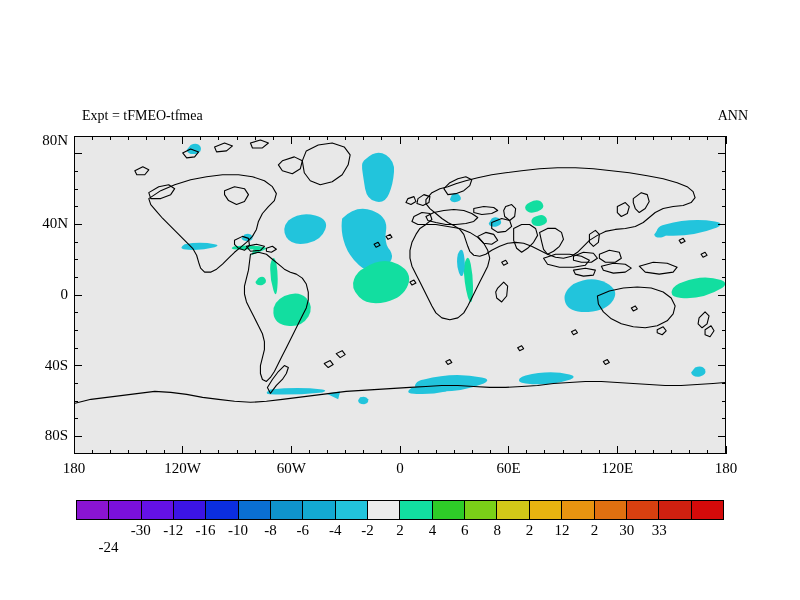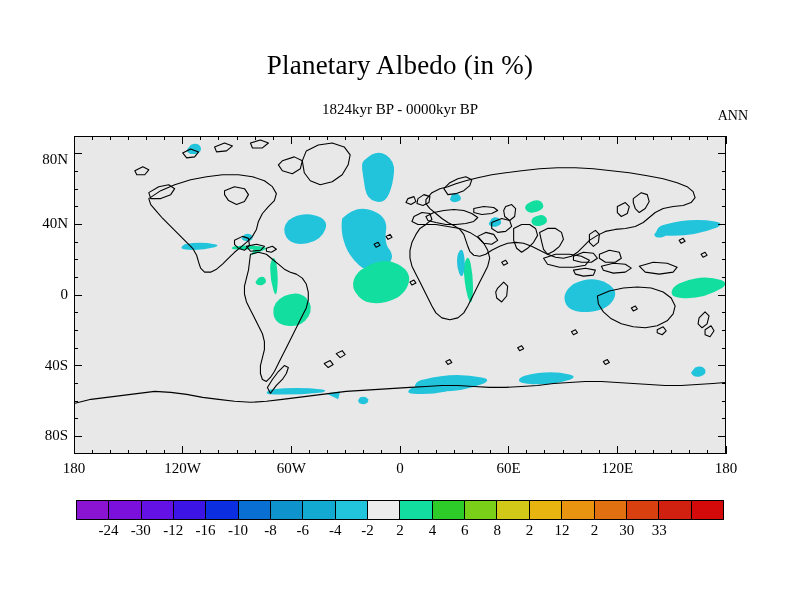--- a/index.html
+++ b/index.html
@@ -118,22 +118,21 @@
     text-align: center;
     font-size: 15px;
     color: #000;
   }
 </style>
 </head>
 <body>
 
 <div id="figure">
 
-  <div id="title">Planetary Albedo (in %)</div>
-  <div id="period-line">1824kyr BP - 0000kyr BP</div>
+  <div id="expt-label">Expt = tFMEO-tfmea</div>
   <div id="season-label">ANN</div>
 
   <div id="map-panel">
     <svg id="map-svg" viewBox="0 0 652 318" preserveAspectRatio="none">
 
       <g>
 
         <path fill="#22c4dc" d="M268,82 q14,-14 30,-8 q16,6 14,20 q-2,14 4,20 q6,10 -6,17 q-14,8 -25,-2 q-10,-9 -14,-20 q-5,-14 -3,-27 Z"></path>
 
         <path fill="#22c4dc" d="M214,84 q12,-9 27,-5 q14,4 10,14 q-4,11 -18,14 q-15,3 -21,-6 q-5,-9 2,-17 Z"></path>
@@ -414,21 +413,21 @@
       <div class="tick-minor" style="left: 74px; top: 223.833px; width: 8px; height: 1px;"></div>
       <div class="tick-minor" style="left: 718px; top: 223.833px; width: 8px; height: 1px;"></div>
       <div class="tick-minor" style="left: 74px; top: 206.167px; width: 4px; height: 1px;"></div>
       <div class="tick-minor" style="left: 722px; top: 206.167px; width: 4px; height: 1px;"></div>
       <div class="tick-minor" style="left: 74px; top: 188.5px; width: 4px; height: 1px;"></div>
       <div class="tick-minor" style="left: 722px; top: 188.5px; width: 4px; height: 1px;"></div>
       <div class="tick-minor" style="left: 74px; top: 170.833px; width: 4px; height: 1px;"></div>
       <div class="tick-minor" style="left: 722px; top: 170.833px; width: 4px; height: 1px;"></div>
       <div class="tick-minor" style="left: 74px; top: 153.167px; width: 8px; height: 1px;"></div>
       <div class="tick-minor" style="left: 718px; top: 153.167px; width: 8px; height: 1px;"></div>
-      <div class="ytick-label" style="top: 160px;">80N</div>
+      <div class="ytick-label" style="top: 141px;">80N</div>
       <div class="ytick-label" style="top: 224.333px;">40N</div>
       <div class="ytick-label" style="top: 295px;">0</div>
       <div class="ytick-label" style="top: 365.667px;">40S</div>
       <div class="ytick-label" style="top: 436.333px;">80S</div>
     </div>
 
   <div id="colorbar-wrap">
       <div class="cb-cell" style="background: rgb(138, 20, 210); border-right: 1px solid rgb(0, 0, 0);"></div>
       <div class="cb-cell" style="background: rgb(123, 16, 220); border-right: 1px solid rgb(0, 0, 0);"></div>
       <div class="cb-cell" style="background: rgb(100, 17, 230); border-right: 1px solid rgb(0, 0, 0);"></div>
@@ -444,21 +443,21 @@
       <div class="cb-cell" style="background: rgb(122, 208, 24); border-right: 1px solid rgb(0, 0, 0);"></div>
       <div class="cb-cell" style="background: rgb(210, 200, 24); border-right: 1px solid rgb(0, 0, 0);"></div>
       <div class="cb-cell" style="background: rgb(232, 180, 16); border-right: 1px solid rgb(0, 0, 0);"></div>
       <div class="cb-cell" style="background: rgb(232, 148, 16); border-right: 1px solid rgb(0, 0, 0);"></div>
       <div class="cb-cell" style="background: rgb(224, 112, 16); border-right: 1px solid rgb(0, 0, 0);"></div>
       <div class="cb-cell" style="background: rgb(216, 64, 16); border-right: 1px solid rgb(0, 0, 0);"></div>
       <div class="cb-cell" style="background: rgb(208, 32, 16); border-right: 1px solid rgb(0, 0, 0);"></div>
       <div class="cb-cell" style="background: rgb(212, 10, 10);"></div>
     </div>
   <div id="colorbar-labels">
-      <div class="cb-label" style="left: 86.4px;">-24</div>
+      <div class="cb-label" style="left: 86.4px; margin-top: 17px;">-24</div>
       <div class="cb-label" style="left: 118.8px;">-30</div>
       <div class="cb-label" style="left: 151.2px;">-12</div>
       <div class="cb-label" style="left: 183.6px;">-16</div>
       <div class="cb-label" style="left: 216px;">-10</div>
       <div class="cb-label" style="left: 248.4px;">-8</div>
       <div class="cb-label" style="left: 280.8px;">-6</div>
       <div class="cb-label" style="left: 313.2px;">-4</div>
       <div class="cb-label" style="left: 345.6px;">-2</div>
       <div class="cb-label" style="left: 378px;">2</div>
       <div class="cb-label" style="left: 410.4px;">4</div>

